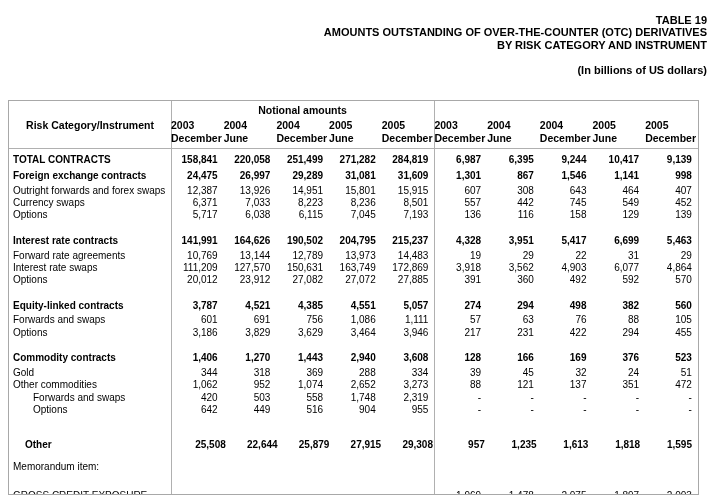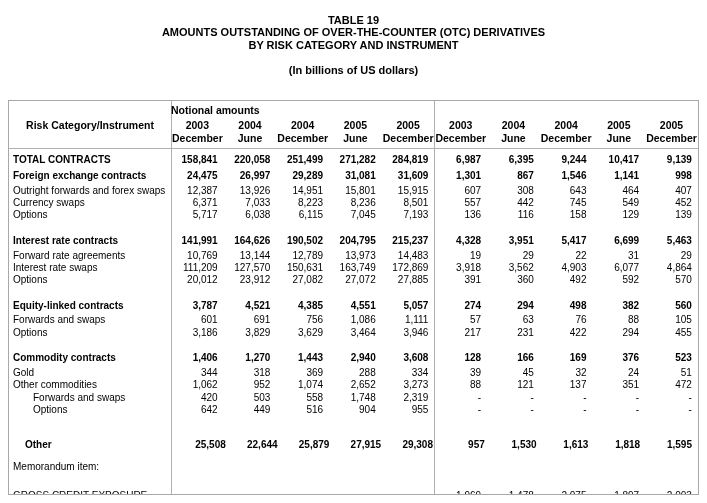--- a/index.html
+++ b/index.html
@@ -5,21 +5,21 @@
   html, body { margin: 0; padding: 0; background: #fff; }
   .page {
     position: relative;
     width: 707px;
     height: 503px;
     background: #fff;
     color: #000;
     font-family: "Liberation Sans", "DejaVu Sans", sans-serif;
     overflow: hidden;
   }
-  .title-block { position: absolute; top: 0; left: 0; width: 707px; text-align: center; }
+  .title-block { position: absolute; top: 0; left: 0; width: 707px; text-align: right; }
   .t-num   { margin-top: 14px; font-size: 11px; font-weight: bold; }
   .t-head  { font-size: 11px; font-weight: bold; line-height: 13px; }
   .t-unit  { margin-top: 12px; font-size: 11px; font-weight: bold; }
 
   .table {
     position: absolute;
     left: 8px; top: 100px;
     width: 691px; height: 395px;
     border: 1px solid #a8a8a8;
     box-sizing: border-box;
@@ -37,25 +37,25 @@
     font-weight: bold;
     font-size: 10.5px;
   }
   .corner {
     width: 162px; box-sizing: border-box;
     display: flex; align-items: center; justify-content: center;
     text-align: center;
   }
   .head-right { width: 527px; display: flex; flex-direction: column; padding-top: 3px; }
   .group-row { display: flex; height: 15px; }
-  .group { text-align: left; }
+  .group { text-align: center; }
   .g1 { width: 263px; }
   .g2 { width: 264px; }
   .col-row { display: flex; }
-  .colhead { width: 52.7px; text-align: center; line-height: 12.5px; }
+  .colhead { width: 52.7px; line-height: 12.5px; }
 
   .tbody {
     position: absolute; top: 48px; bottom: 0; left: 0; right: 0;
     padding-top: 3px;
     overflow: hidden;
   }
   .row { display: flex; align-items: center; height: 12.3px; font-size: 10px; }
   .row.bold { font-weight: bold; height: 13px; }
   .lbl { width: 162px; padding-left: 4px; box-sizing: border-box; white-space: nowrap; overflow: hidden; }
   .sub2 .lbl { padding-left: 24px; }
@@ -385,21 +385,21 @@
         </div>
 
   <div class="row other bold">
     <div class="lbl">Other</div>
   <div class="cell">25,508</div>
           <div class="cell">22,644</div>
           <div class="cell">25,879</div>
           <div class="cell">27,915</div>
           <div class="cell">29,308</div>
           <div class="cell">957</div>
-          <div class="cell">1,530</div>
+          <div class="cell">1,235</div>
           <div class="cell">1,613</div>
           <div class="cell">1,818</div>
           <div class="cell">1,595</div>
         </div>
 
   <div class="row memo">
     <div class="lbl">Memorandum item:</div>
   <div class="cell"></div>
           <div class="cell"></div>
           <div class="cell"></div>

